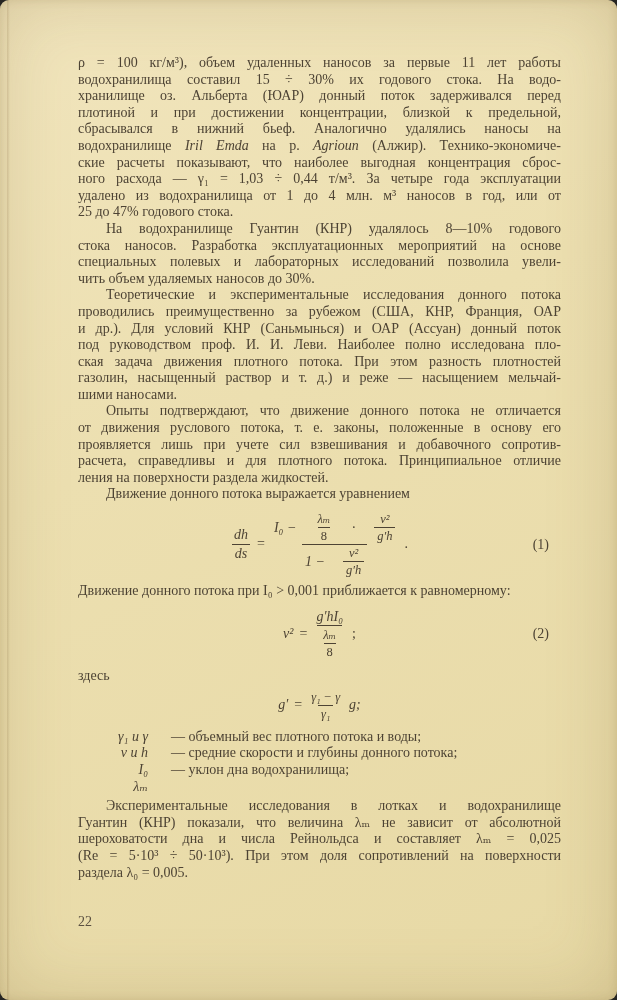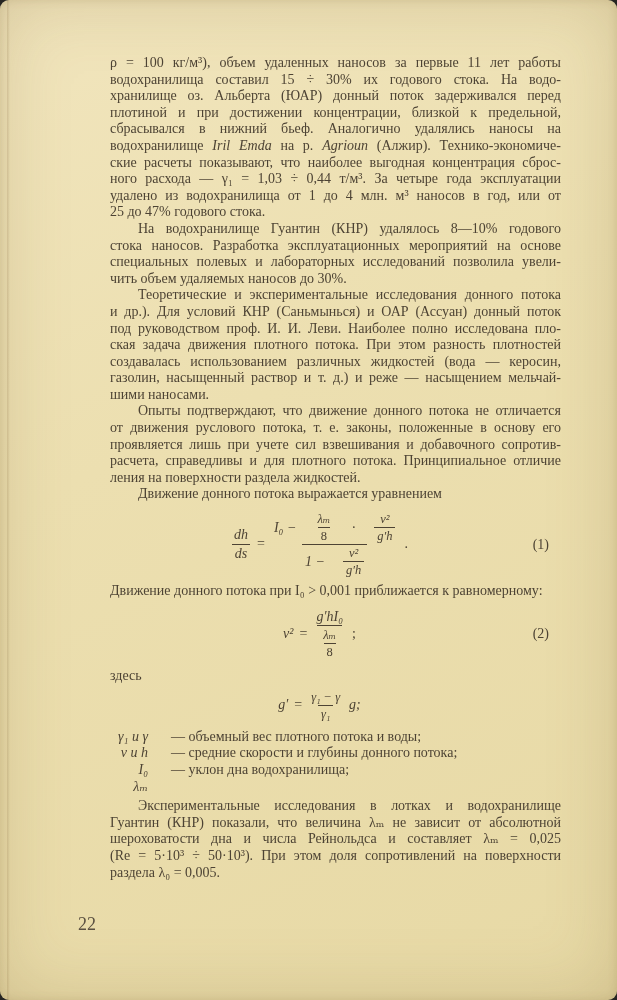--- a/index.html
+++ b/index.html
@@ -11,42 +11,42 @@
     color:#4d4334;
   }
   .page::before{
     content:'';position:absolute;left:7px;top:0;bottom:0;width:3px;
     background:linear-gradient(to right, rgba(130,100,55,.20), rgba(130,100,55,0));
   }
   .column{
     position:absolute;left:78px;top:55px;width:483px;
     font-size:14px;line-height:16.6px;
   }
-  .line{text-align:justify;text-align-last:justify;margin-left:32px;}
+  .line{text-align:justify;text-align-last:justify;}
   .line.last{text-align-last:left;}
   .line.indent{text-indent:28px;}
   .it,.mi{font-style:italic;}
   .eqwrap{position:relative;}
   .eq1wrap{margin:9px 0 6px;}
   .eq2wrap{margin:9px 0 7px;}
   .eq3wrap{margin:5px 0 8px;}
   .uniform{margin-top:5px;}
   .here{margin-top:9px;}
   .eqrow{display:flex;align-items:center;justify-content:center;gap:6px;}
   .r{display:inline-flex;align-items:center;gap:18px;}
   .frac{display:inline-flex;flex-direction:column;align-items:center;line-height:1.12;}
   .frac .fn{padding:0 3px 1px;}
   .frac .fd{border-top:1px solid #4d4334;padding:1px 3px 0;}
   .sm{font-size:12.5px;}
   .eq-label{position:absolute;right:12px;top:50%;transform:translateY(-50%);font-style:normal;}
   .defs{margin-top:4px;}
   .defrow{display:grid;grid-template-columns:70px 1fr;column-gap:23px;}
   .defterm{text-align:right;font-style:italic;white-space:nowrap;}
   .p6{margin-top:3px;}
-  .pagenum{position:absolute;left:78px;top:914px;font-size:18px;color:#5a5041;}
+  .pagenum{position:absolute;left:78px;top:914px;font-size:14px;color:#5a5041;}
 </style>
 </head>
 <body>
 
 <div class="page">
   <div class="column">
 
     <div>
       <div class="line">ρ = 100 кг/м³), объем удаленных наносов за первые 11 лет работы</div>
       <div class="line">водохранилища составил 15 ÷ 30% их годового стока. На водо-</div>
@@ -62,24 +62,24 @@
 
     <div>
       <div class="line indent">На водохранилище Гуантин (КНР) удалялось 8—10% годового</div>
       <div class="line">стока наносов. Разработка эксплуатационных мероприятий на основе</div>
       <div class="line">специальных полевых и лабораторных исследований позволила увели-</div>
       <div class="line last">чить объем удаляемых наносов до 30%.</div>
     </div>
 
     <div>
       <div class="line indent">Теоретические и экспериментальные исследования донного потока</div>
+      <div class="line">проводились преимущественно за рубежом (США, КНР, Франция, ОАР</div>
       <div class="line">и др.). Для условий КНР (Саньмынься) и ОАР (Ассуан) донный поток</div>
       <div class="line">под руководством проф. И. И. Леви. Наиболее полно исследована пло-</div>
       <div class="line">ская задача движения плотного потока. При этом разность плотностей</div>
-      <div class="line">создавалась использованием различных жидкостей (вода — керосин,</div>
       <div class="line">газолин, насыщенный раствор и т. д.) и реже — насыщением мельчай-</div>
       <div class="line last">шими наносами.</div>
     </div>
 
     <div>
       <div class="line indent">Опыты подтверждают, что движение донного потока не отличается</div>
       <div class="line">от движения руслового потока, т. е. законы, положенные в основу его</div>
       <div class="line">проявляется лишь при учете сил взвешивания и добавочного сопротив-</div>
       <div class="line">расчета, справедливы и для плотного потока. Принципиальное отличие</div>
       <div class="line last">ления на поверхности раздела жидкостей.</div>

